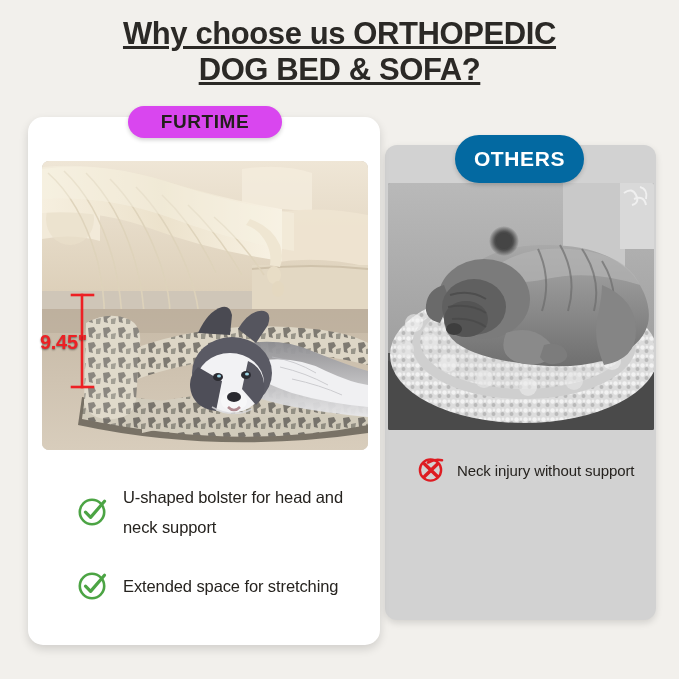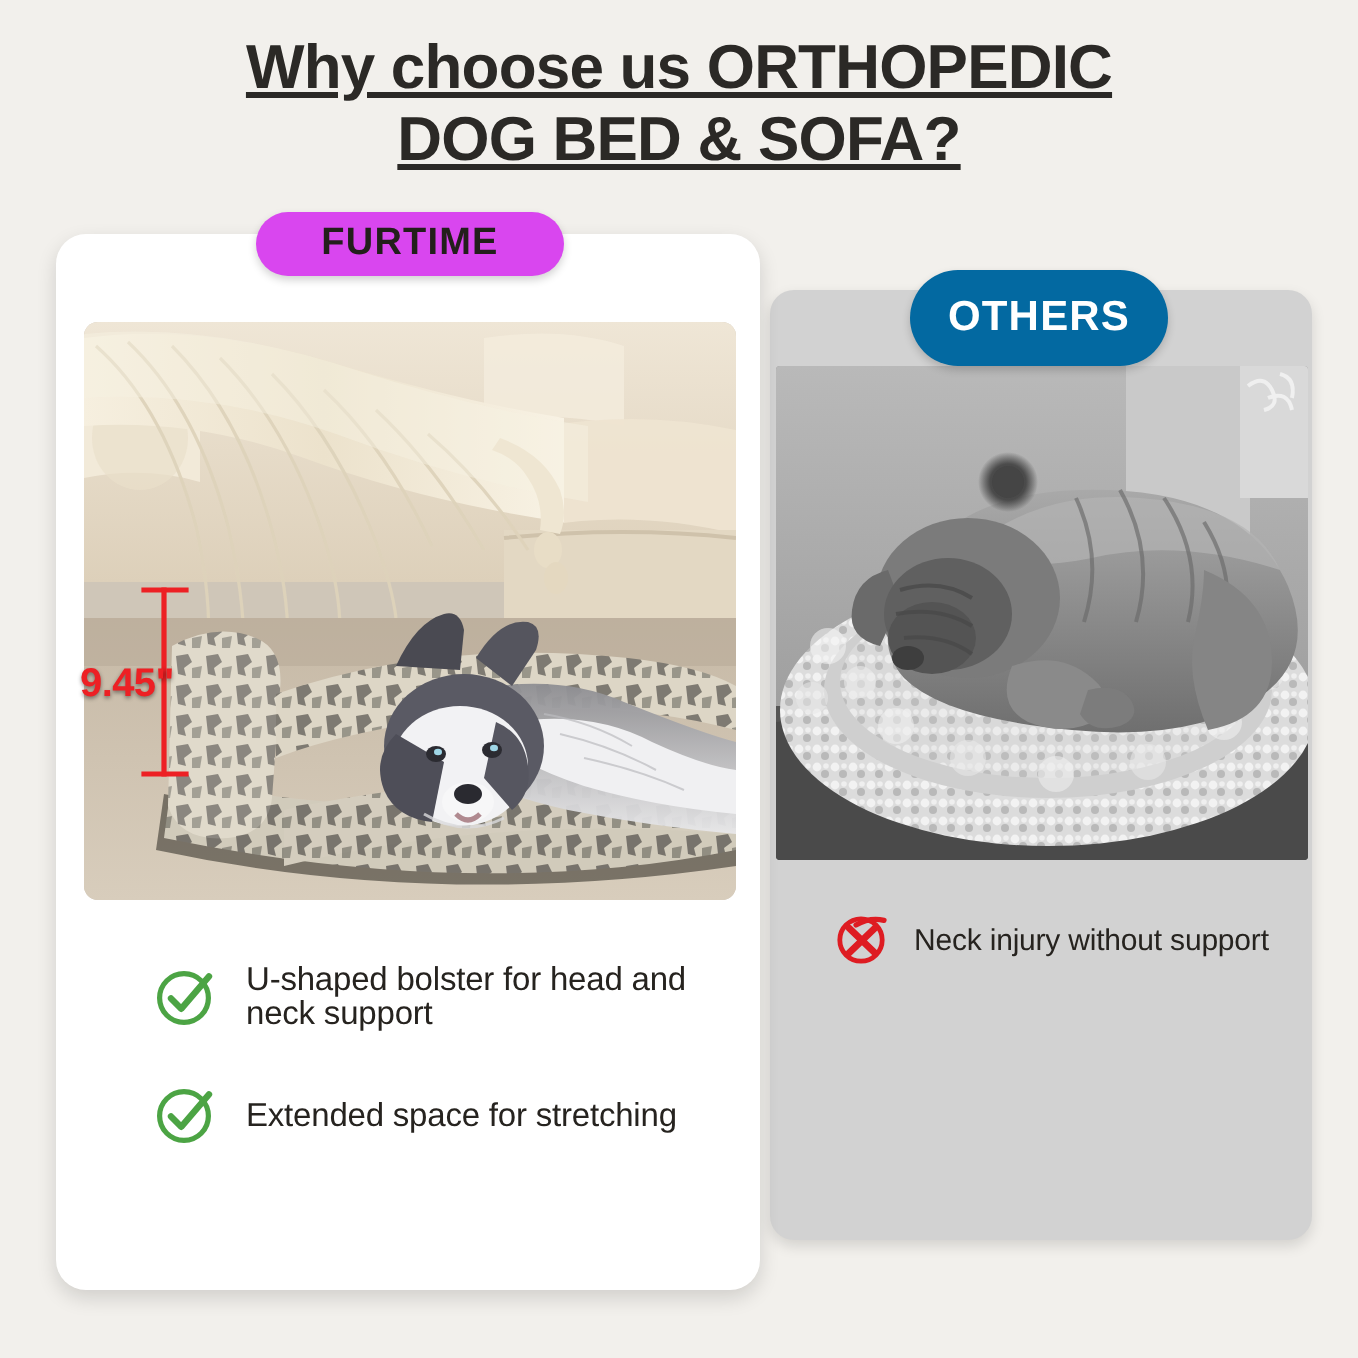--- a/index.html
+++ b/index.html
@@ -112,21 +112,21 @@
   }
   .bullets-others .bullet{ margin-bottom:27px; }
   .bullet-icon{
     flex:0 0 auto; width:30px; height:30px; margin-right:15px;
     margin-top:-3px;
   }
   .bullets-others .bullet-icon{ width:26px; height:26px; margin-right:13px; margin-top:-2px; }
   .bullet-icon svg{ display:block; width:100%; height:100%; overflow:visible; }
   .bullet-text{
     font-size:16.5px;
-    line-height:17px;
+    line-height:30px;
     color:#26231f;
     letter-spacing:-0.1px;
   }
   .bullets-others .bullet-text{
     font-size:15px; line-height:19px;
   }
 </style>
 </head>
 <body>
 

